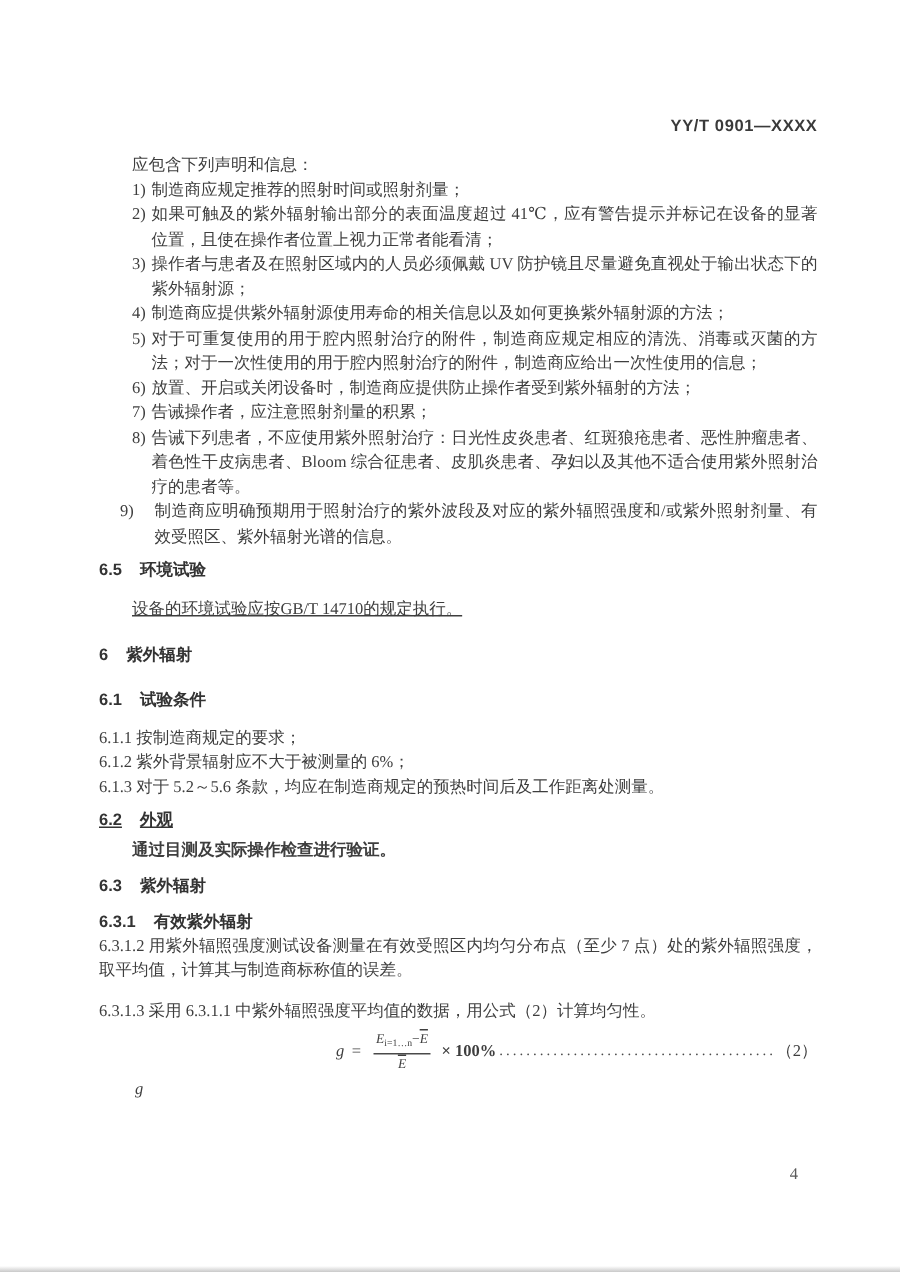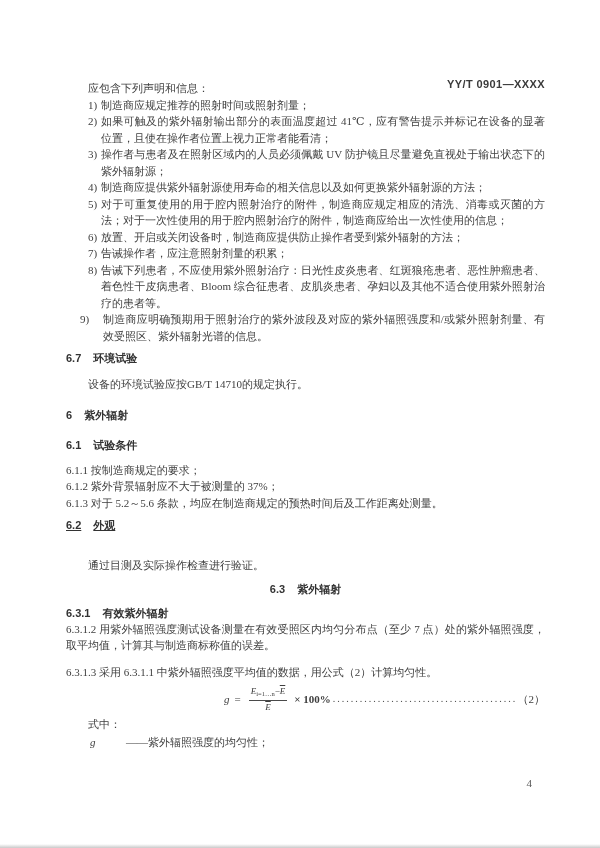--- a/index.html
+++ b/index.html
@@ -18,46 +18,46 @@
     content:"";
     position:absolute; left:0; right:0; bottom:0; height:4px;
     background:linear-gradient(#ffffff,#c9c9c9);
   }
   .doc-header {
     position:absolute; top:78px; right:55px;
     font-family:"Liberation Sans","DejaVu Sans",sans-serif;
     font-size:11px; font-weight:600; letter-spacing:0.4px; color:#3a3a3a;
   }
   .content {
-    position:absolute; top:78px; left:66px; right:55px;
+    position:absolute; top:100px; left:66px; right:55px;
     line-height:16.5px;
   }
   .indent { margin-left:22px; }
   .jtext { text-align:justify; }
   .intro { margin-top:2px; }
   .stmt-list { margin-left:22px; }
   .item { display:flex; }
   .item .num { flex:none; width:13px; }
   .item .text { flex:1; text-align:justify; }
   .item.item-9 { margin-left:-8px; }
   .item.item-9 .num { width:23px; }
   .heading {
     font-family:"Liberation Sans","DejaVu Sans",sans-serif;
     font-weight:bold; color:#333333; font-size:11px;
     line-height:15px;
   }
   .heading .h-num { margin-right:12px; }
   .h-58 { margin-top:7px; }
-  .p-58 { margin-top:10px; }
+  .p-58 { margin-top:10px;text-decoration:underline; }
   .h-6  { margin-top:15px; }
   .h-61 { margin-top:15px; }
   .list-61 { margin-top:9px; }
   .h-62 { margin-top:7px;text-decoration:underline; }
-  .p-62 { margin-top:24px; }
-  .h-63 { margin-top:8px;text-align:center; }
+  .p-62 { margin-top:4px;font-weight:bold; }
+  .h-63 { margin-top:8px; }
   .h-631 { margin-top:9px; }
   .p-6311 { margin-top:8px; }
   .p-6313 { margin-top:10px; }
   .formula-row {
     display:flex; align-items:center;
     margin-top:4px; margin-bottom:2px;
     padding-left:158px;
     height:30px;
     font-size:11px; color:#3e3e3e;
   }
@@ -123,34 +123,34 @@
         <span class="num">8)</span>
         <span class="text">告诫下列患者，不应使用紫外照射治疗：日光性皮炎患者、红斑狼疮患者、恶性肿瘤患者、着色性干皮病患者、Bloom 综合征患者、皮肌炎患者、孕妇以及其他不适合使用紫外照射治疗的患者等。</span>
       </div>
       <div class="item item-9">
         <span class="num">9)</span>
         <span class="text">制造商应明确预期用于照射治疗的紫外波段及对应的紫外辐照强度和/或紫外照射剂量、有效受照区、紫外辐射光谱的信息。</span>
       </div>
     </div>
 
     <div class="heading h-58">
-      <span class="h-num">6.7</span><span>环境试验</span>
+      <span class="h-num">6.5</span><span>环境试验</span>
     </div>
     <div class="p-58 indent jtext">设备的环境试验应按GB/T 14710的规定执行。</div>
 
     <div class="heading h-6">
       <span class="h-num">6</span><span>紫外辐射</span>
     </div>
 
     <div class="heading h-61">
       <span class="h-num">6.1</span><span>试验条件</span>
     </div>
     <div class="list-61">
       <div class="jtext">6.1.1 按制造商规定的要求；</div>
-      <div class="jtext">6.1.2 紫外背景辐射应不大于被测量的 37%；</div>
+      <div class="jtext">6.1.2 紫外背景辐射应不大于被测量的 6%；</div>
       <div class="jtext">6.1.3 对于 5.2～5.6 条款，均应在制造商规定的预热时间后及工作距离处测量。</div>
     </div>
 
     <div class="heading h-62">
       <span class="h-num">6.2</span><span>外观</span>
     </div>
     <div class="p-62 indent jtext">通过目测及实际操作检查进行验证。</div>
 
     <div class="heading h-63">
       <span class="h-num">6.3</span><span>紫外辐射</span>
@@ -168,23 +168,21 @@
       <span class="f-eq">=</span>
       <span class="frac">
         <span class="fnum"><span class="f-var">E</span><span class="fsub">i=1…n</span><span>−</span><span class="overline">E</span></span>
         <span class="fden"><span class="overline">E</span></span>
       </span>
       <span class="f-mult">× 100%</span>
       <span class="f-dots">..................................................................</span>
       <span class="f-label">（2）</span>
     </div>
 
-    <div class="legend-intro">式中：</div>
     <div class="legend-line">
       <span class="sym">g</span>
-      <span>——紫外辐照强度的均匀性；</span>
     </div>
 
   </div>
 
   <div class="page-number">4</div>
 
 </div>
 
 </body></html>

